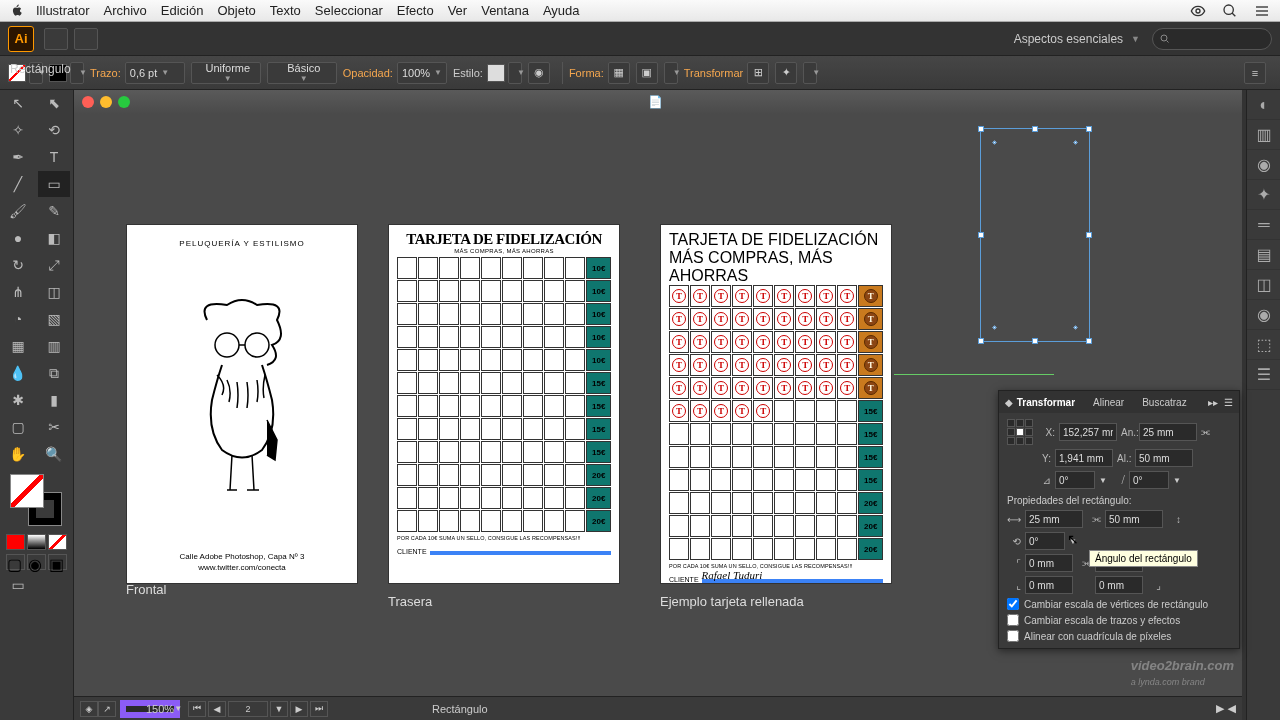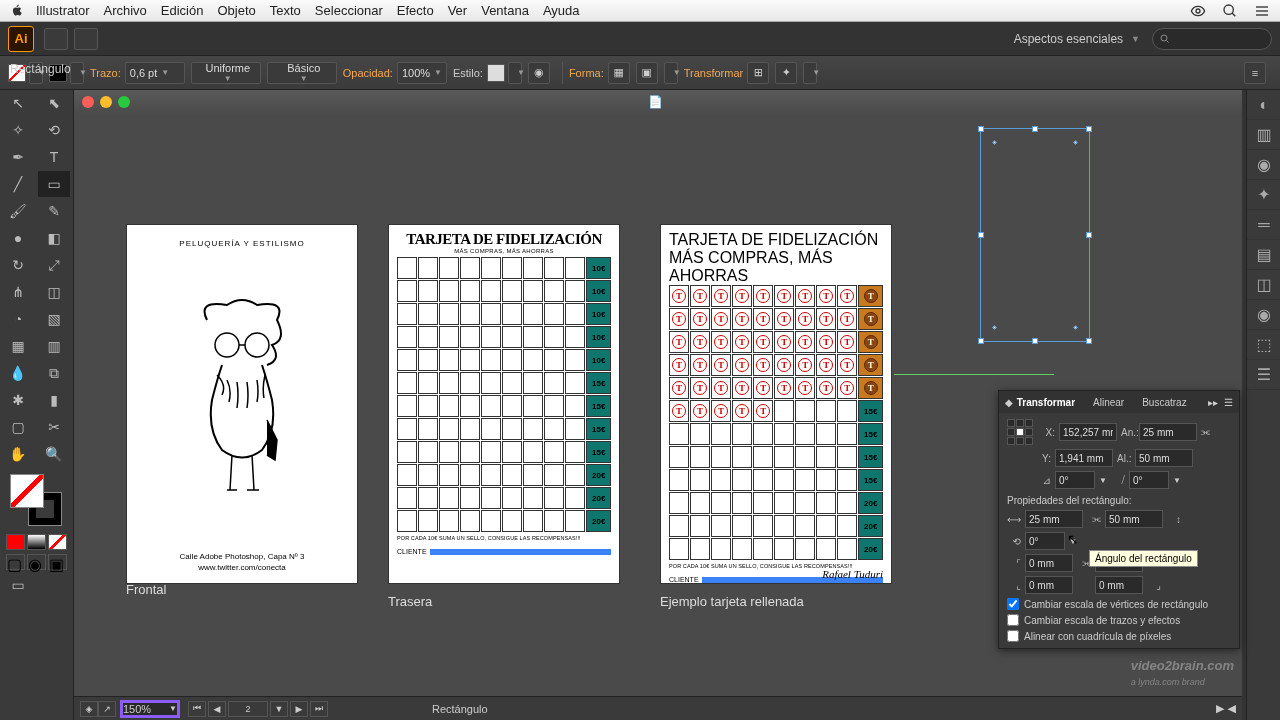--- a/index.html
+++ b/index.html
@@ -48,21 +48,21 @@
 .back-inner{padding:6px 8px;display:flex;flex-direction:column;height:100%;}
 .back .title{font-family:Georgia,serif;font-weight:bold;font-size:15px;text-align:center;letter-spacing:-0.5px;}
 .back .sub2{font-size:6px;text-align:center;letter-spacing:0.3px;margin-bottom:3px;}
 .grid-row{display:flex;margin-bottom:1px;}
 .cell{width:21px;height:22px;border:1px solid #333;margin-right:1px;display:flex;align-items:center;justify-content:center;font-size:7px;font-weight:bold;}
 .cell.last{background:#0f766e;color:#000;margin-right:0;width:26px;font-size:8px;}
 .stamp{width:14px;height:14px;border-radius:50%;border:1.5px solid #c00;color:#c00;font-size:9px;font-weight:bold;font-family:Georgia,serif;display:flex;align-items:center;justify-content:center;}
 .stamp.dark{background:#8b4513;border-color:#5a2a00;color:#fff7e0;}
 .note{font-size:5.5px;margin-top:2px;letter-spacing:0.1px;}
 .cli{font-size:7px;display:flex;align-items:flex-end;margin-top:2px;}
-.cli .line{flex:1;border-bottom:6px solid #3b82f6;margin-left:3px;height:12px;display:flex;align-items:center;justify-content:flex-end;}
+.cli .line{flex:1;border-bottom:4px solid #3b82f6;margin-left:3px;height:12px;display:flex;align-items:center;justify-content:flex-start;}
 .sig{font-family:'Brush Script MT',cursive;font-size:11px;font-style:italic;}
 .selbox{position:absolute;border:1px solid #5b9dd9;}
 .selbox .h{width:6px;height:6px;background:#fff;border:1px solid #5b9dd9;position:absolute;}
 .toolbox{position:absolute;left:0;top:90px;width:74px;height:630px;background:#3a3a3a;border-right:1px solid #222;}
 .toolbox .trow{display:flex;}
 .toolbox .tool{width:32px;height:26px;display:flex;align-items:center;justify-content:center;color:#bbb;margin:0 2px 1px;font-size:14px;cursor:pointer;}
 .toolbox .tool.active{background:#222;}
 .toolbox .fillstroke{position:relative;width:52px;height:52px;margin:6px 10px;}
 .toolbox .fs-f{position:absolute;width:34px;height:34px;background:#fff;border:1px solid #888;}
 .toolbox .fs-s{position:absolute;right:0;bottom:0;width:34px;height:34px;background:#000;border:1px solid #888;}
@@ -79,21 +79,21 @@
 .trpanel .row{display:flex;align-items:center;margin-bottom:4px;gap:4px;}
 .trpanel .fl{width:14px;text-align:right;color:#bbb;}
 .trpanel input{width:58px;height:18px;background:#2a2a2a;border:1px solid #555;color:#ddd;font-size:10px;padding:0 3px;}
 .trpanel .ref{width:26px;height:26px;display:grid;grid-template:repeat(3,1fr)/repeat(3,1fr);gap:1px;margin-right:4px;}
 .trpanel .ref div{background:#2a2a2a;border:1px solid #555;}
 .trpanel .sechdr{margin:6px 0 4px;font-size:10px;}
 .trpanel .chk{display:flex;align-items:center;gap:5px;margin-top:4px;font-size:10px;}
 .trpanel .chk input{width:12px;height:12px;}
 .trpanel .tooltip{position:absolute;background:#ffffe0;border:1px solid #888;color:#000;padding:2px 5px;font-size:10px;z-index:20;white-space:nowrap;}
 .statusbar{position:absolute;left:0;right:0;bottom:0;height:24px;background:#3a3a3a;display:flex;align-items:center;padding:0 6px;font-size:11px;color:#ccc;border-top:1px solid #222;}
-.statusbar .zoom{width:60px;height:18px;background:#2a2a2a;border:3px solid #8b5cf6;display:flex;align-items:center;padding:0 0;margin:6px 4px;}
+.statusbar .zoom{width:60px;height:18px;background:#2a2a2a;border:6px solid #8b5cf6;display:flex;align-items:center;padding:0 20px;margin:6px 4px;}
 .statusbar .nav{display:flex;gap:2px;margin:0 4px;}
 .statusbar .nb{width:18px;height:16px;border:1px solid #555;background:#3a3a3a;display:flex;align-items:center;justify-content:center;font-size:9px;}
 .statusbar .artname{margin-left:100px;}
 .watermark{position:absolute;right:46px;bottom:32px;font-size:13px;color:rgba(220,220,220,0.4);font-style:italic;z-index:5;}
 .watermark .b{font-weight:bold;display:block;}
 .watermark .s{font-size:9px;}
 .diamond{width:3px;height:3px;background:#fff;border:1px solid #5b9dd9;position:absolute;transform:rotate(45deg);}
 </style>
 </head>
 <body>

